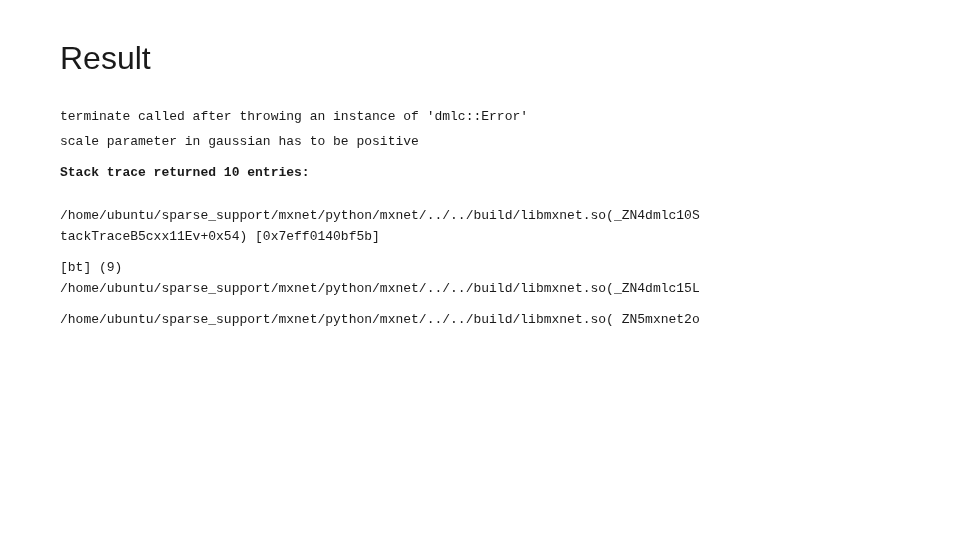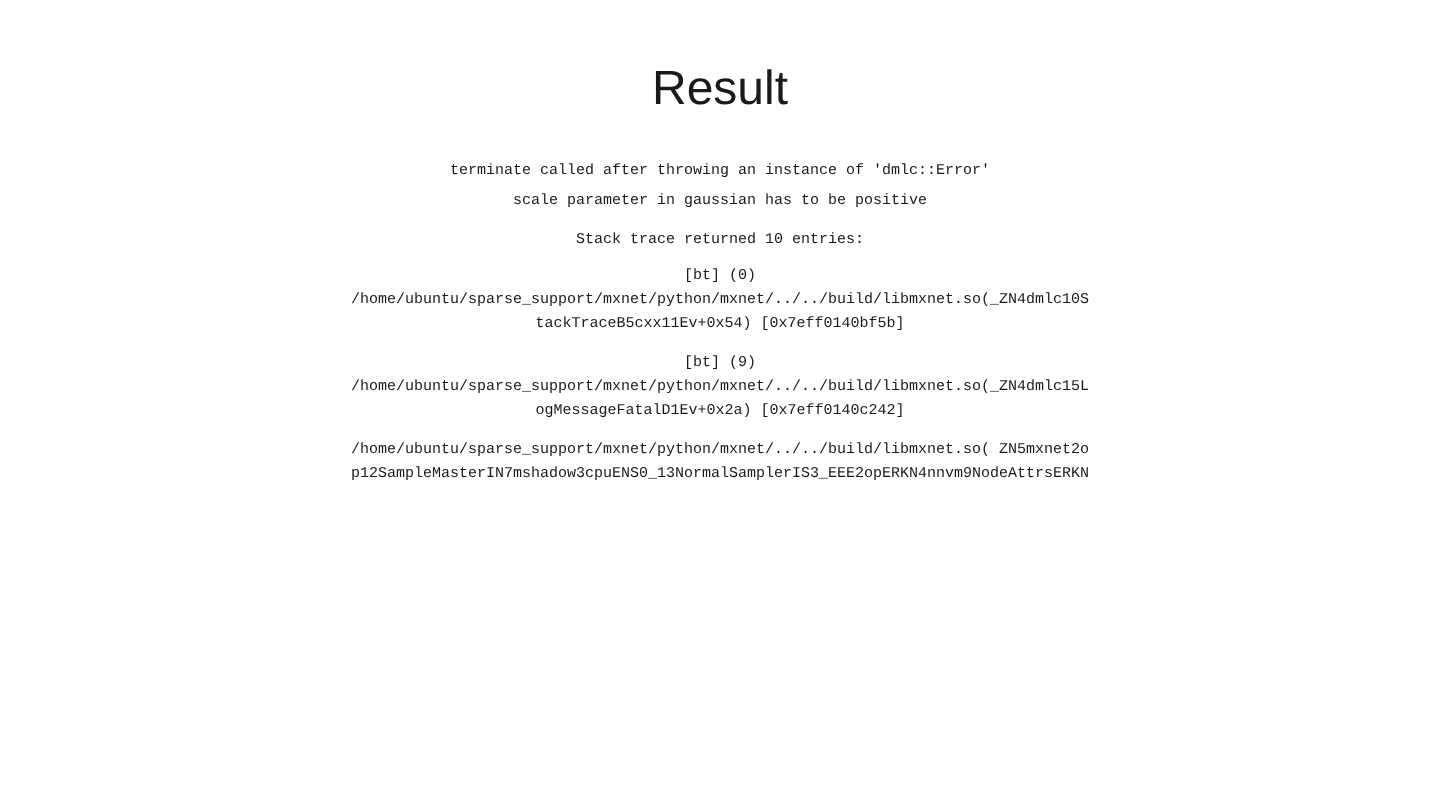--- a/index.html
+++ b/index.html
@@ -1,53 +1,53 @@
 <!DOCTYPE html>
 <html><head>
   <meta charset="utf-8">
   <style>
     * {
       margin: 0;
       padding: 0;
       box-sizing: border-box;
-      text-align: center;
     }
 
     body {
       background: #ffffff;
       font-family: Arial, sans-serif;
       width: 960px;
       min-height: 540px;
       padding: 40px 60px;
     }
 
     .page-title {
       font-size: 32px;
       font-weight: 400;
       color: #1a1a1a;
       margin-bottom: 30px;
     }
 
     .content-area {
       font-family: 'Courier New', Courier, monospace;
-      font-size: 10px;
+      font-size: 13px;
       line-height: 1.6;
       color: #1a1a1a;
     }
 
     .error-line {
       margin-bottom: 4px;
     }
 
     .stack-section {
       margin-top: 10px;
     }
 
     .stack-header {
-      margin-bottom: 8px;
+      margin-bottom: 23px;
+      font-weight: bold;
     }
 
     .bt-entry {
       margin-bottom: 10px;
     }
   </style>
 </head>
 <body>
 
 <h1 class="page-title">Result</h1>
@@ -63,30 +63,27 @@
   <div class="error-line">
     <span>scale parameter in gaussian has to be positive</span>
   </div>
 
   <div class="stack-section">
     <div class="stack-header">
       <span>Stack trace returned 10 entries:</span>
     </div>
 
     <div class="bt-entry">
-      <div>[bt] (0)</div>
       <div>/home/ubuntu/sparse_support/mxnet/python/mxnet/../../build/libmxnet.so(_ZN4dmlc10S</div>
       <div>tackTraceB5cxx11Ev+0x54) [0x7eff0140bf5b]</div>
     </div>
 
     <div class="bt-entry">
       <div>[bt] (9)</div>
       <div>/home/ubuntu/sparse_support/mxnet/python/mxnet/../../build/libmxnet.so(_ZN4dmlc15L</div>
-      <div>ogMessageFatalD1Ev+0x2a) [0x7eff0140c242]</div>
     </div>
 
     <div class="bt-entry">
       <div>/home/ubuntu/sparse_support/mxnet/python/mxnet/../../build/libmxnet.so( ZN5mxnet2o</div>
-      <div>p12SampleMasterIN7mshadow3cpuENS0_13NormalSamplerIS3_EEE2opERKN4nnvm9NodeAttrsERKN</div>
     </div>
 
   </div>
 </div>
 
 </body></html>

